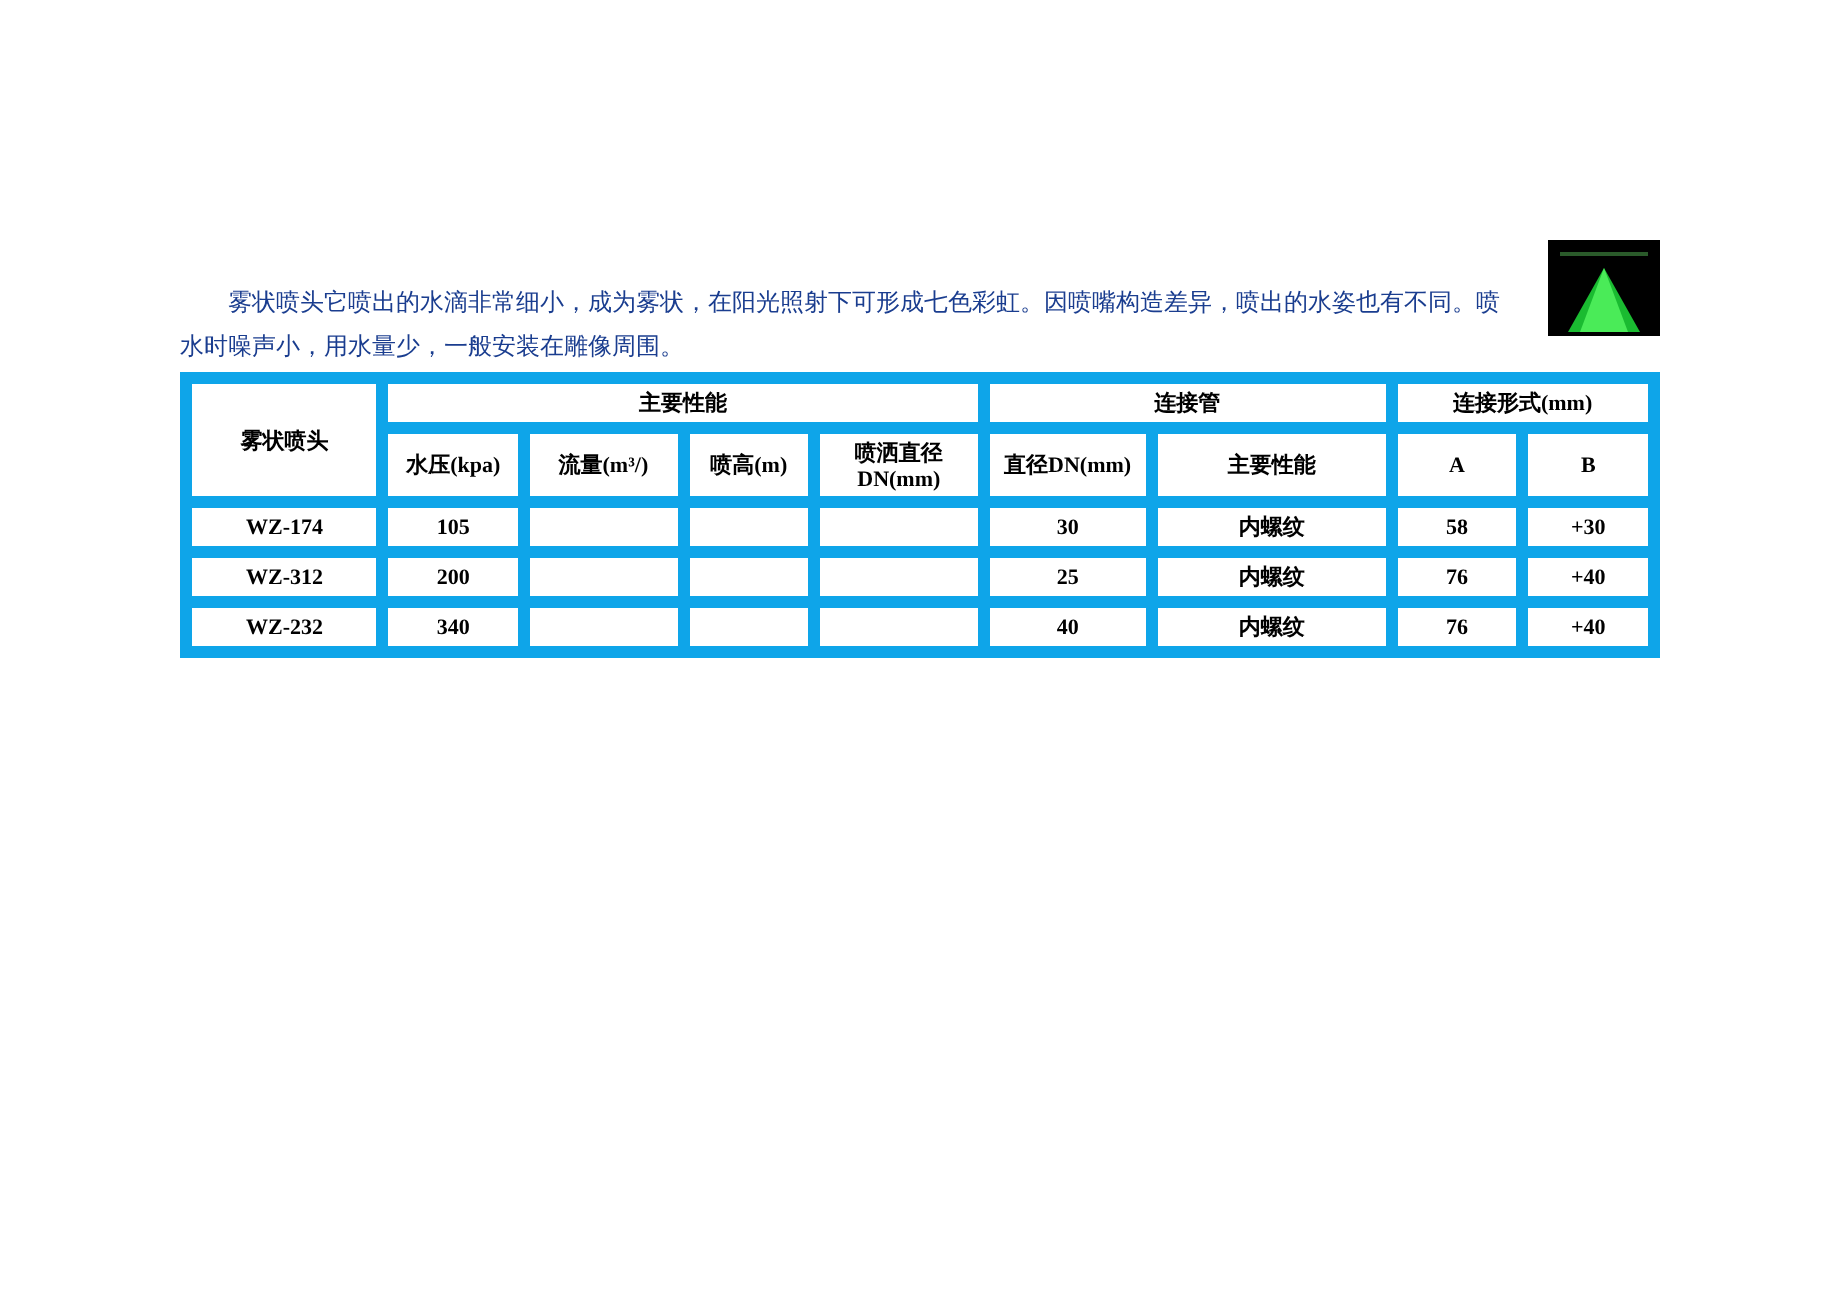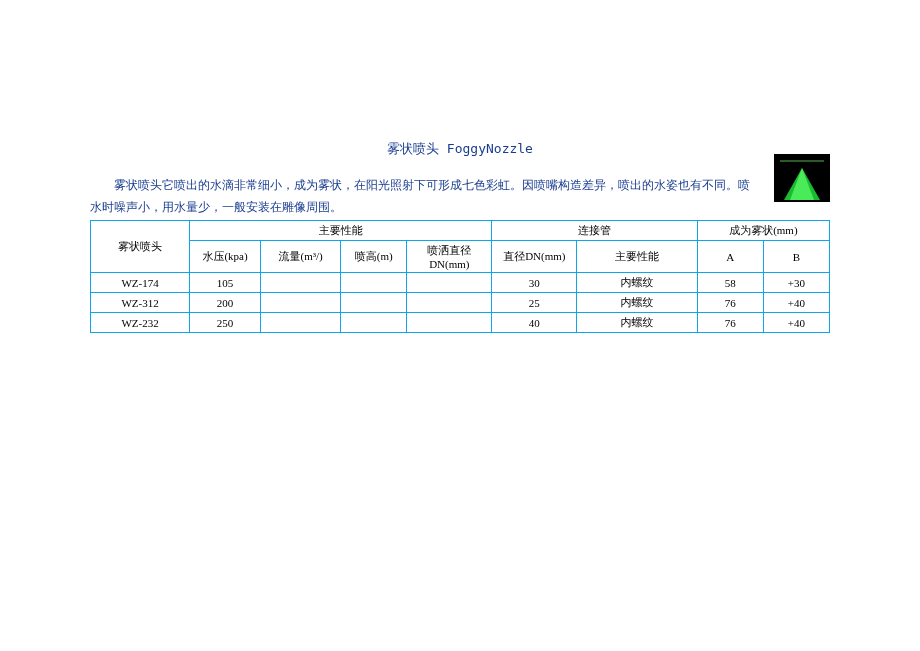--- a/index.html
+++ b/index.html
@@ -48,43 +48,42 @@
       justify-content: center;
       overflow: hidden;
     }
     .thumb svg { display: block; }
     table {
       border-collapse: collapse;
       width: 100%;
       font-size: 11px;
     }
     th, td {
-      border: 1px solid #0ea5e9;
+      border: 6px solid #0ea5e9;
       text-align: center;
       padding: 2px 4px;
       height: 18px;
       vertical-align: middle;
-      font-weight: normal;
+      font-weight: bold;
     }
     .col-model { width: 84px; }
     .col-kpa   { width: 60px; }
     .col-flow  { width: 68px; }
     .col-ph    { width: 56px; }
     .col-dn    { width: 72px; }
     .col-dia   { width: 72px; }
     .col-conn  { width: 102px; }
     .col-a     { width: 56px; }
     .col-b     { width: 56px; }
   </style>
 </head>
 <body>
 
 <div class="content">
 
-  <div class="title">雾状喷头 FoggyNozzle</div>
 
   <div class="desc-wrap">
     <div class="desc">雾状喷头它喷出的水滴非常细小，成为雾状，在阳光照射下可形成七色彩虹。因喷嘴构造差异，喷出的水姿也有不同。喷水时噪声小，用水量少，一般安装在雕像周围。</div>
     <div class="thumb" title="foggy-nozzle-spray">
       <svg width="56" height="48" viewBox="0 0 56 48">
         <rect x="0" y="0" width="56" height="48" fill="#000"></rect>
         <polygon points="28,14 10,46 46,46" fill="#1fdc3a" opacity="0.85"></polygon>
         <polygon points="28,14 16,46 40,46" fill="#5fff6a" opacity="0.7"></polygon>
         <rect x="6" y="6" width="44" height="2" fill="#2a5a2a"></rect>
       </svg>
@@ -101,21 +100,21 @@
         <col class="col-dia">
         <col class="col-conn">
         <col class="col-a">
         <col class="col-b">
     </colgroup>
     <thead>
       <tr>
         <th rowspan="2">雾状喷头</th>
         <th colspan="4">主要性能</th>
         <th colspan="2">连接管</th>
-        <th colspan="2">成为雾状(mm)</th>
+        <th colspan="2">连接形式(mm)</th>
       </tr>
       <tr>
         <th>水压(kpa)</th>
         <th>流量(m³/)</th>
         <th>喷高(m)</th>
         <th>喷洒直径DN(mm)</th>
         <th>直径DN(mm)</th>
         <th>主要性能</th>
         <th>A</th>
         <th>B</th>
@@ -139,21 +138,21 @@
         <td></td>
         <td></td>
         <td></td>
         <td>25</td>
         <td>内螺纹</td>
         <td>76</td>
         <td>+40</td>
       </tr>
       <tr>
         <td>WZ-232</td>
-        <td>250</td>
+        <td>340</td>
         <td></td>
         <td></td>
         <td></td>
         <td>40</td>
         <td>内螺纹</td>
         <td>76</td>
         <td>+40</td>
       </tr>
     </tbody>
   </table>

